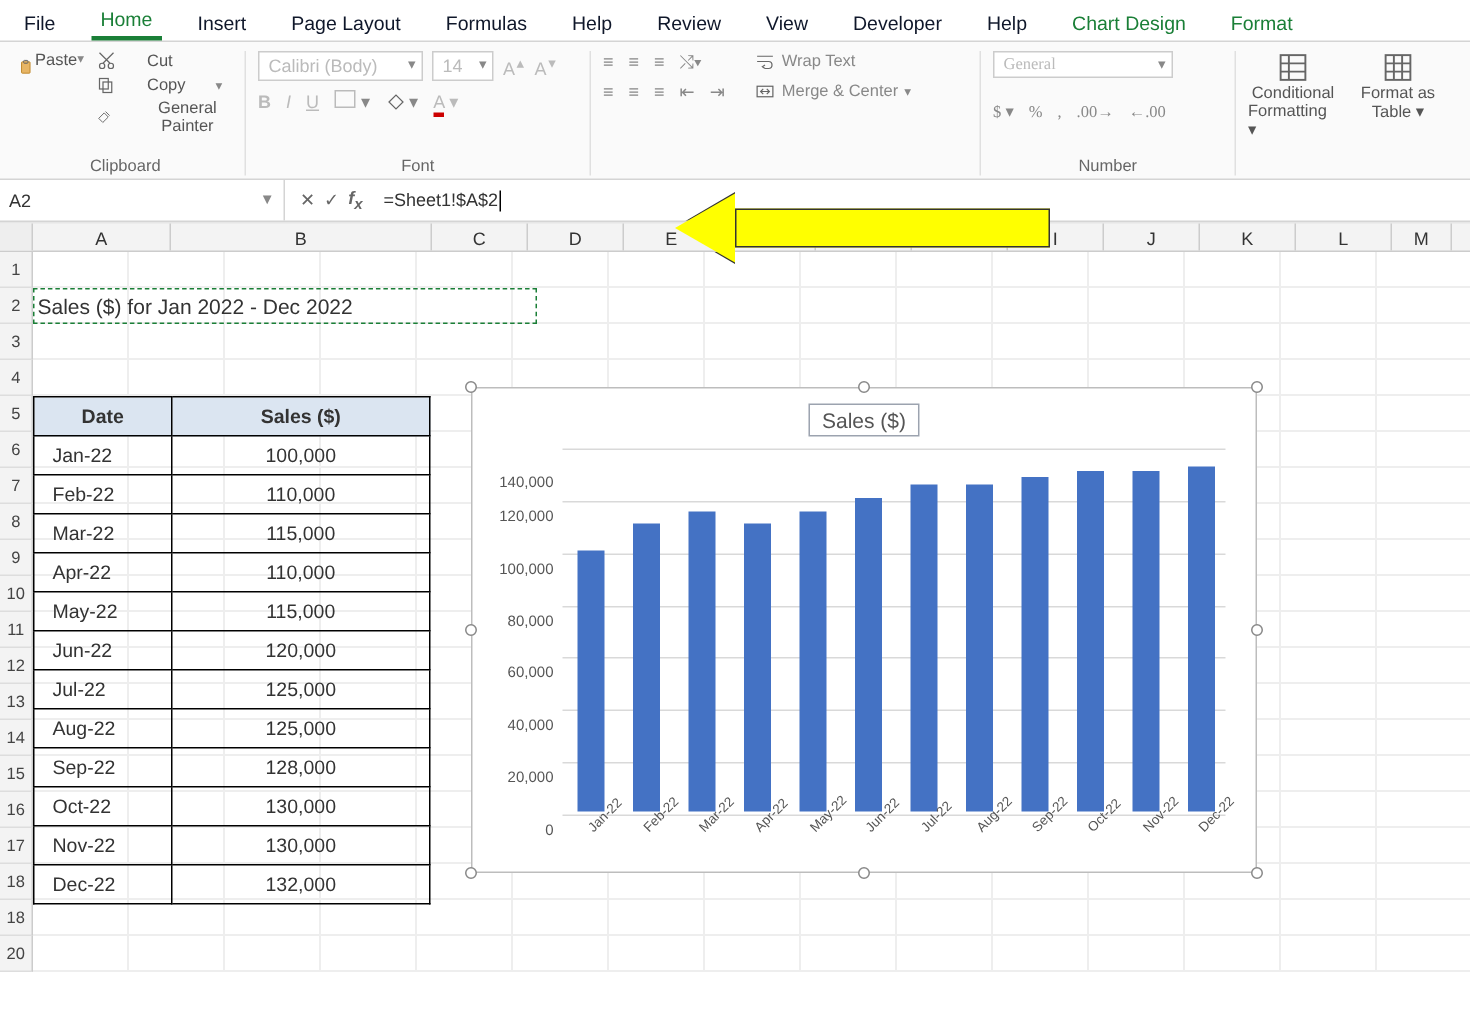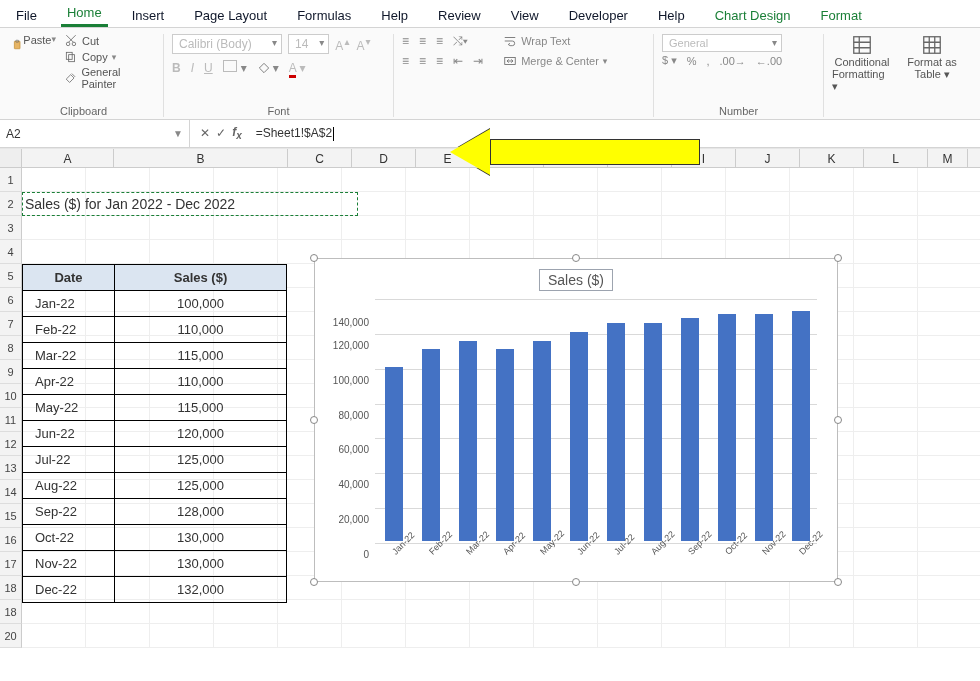--- a/index.html
+++ b/index.html
@@ -42,39 +42,39 @@
   }
   .group:last-child { border-right: none; }
   .group-buttons { display: flex; align-items: flex-start; gap: 8px; flex:1; }
   .group-label { text-align: center; font-size: 11px; color: #666; padding-top: 2px; }
   .big-btn {
     display: flex; align-items: flex-start;
     font-size: 11px; color: #555; width: 44px;
   }
   .big-btn svg { width: 22px; height: 22px; display:block; margin-bottom:2px; }
   .cut-copy-col { display:flex; flex-direction:column; gap:2px; font-size:11px; color:#555; }
-  .cc-row { display:flex; align-items:center; gap:4px; }
+  .cc-row { display:flex; align-items:center; gap:20px;text-align:center; }
   .cc-row svg { width:14px; height:14px; }
   .font-controls { display:flex; flex-direction:column; gap:6px; color:#888; font-size: 12px; }
   .font-row1 { display:flex; gap:6px; align-items:center; }
   .font-select {
     border:1px solid #ccc; padding:2px 20px 2px 6px; min-width:110px; position:relative; background:#fff;
   }
   .font-select.small { min-width:28px; }
   .font-select::after { content:"▾"; position:absolute; right:4px; top:2px; font-size:10px; color:#888; }
   .font-row2 { display:flex; gap:10px; align-items:center; }
   .fgray { color:#bbb; }
   .aa { letter-spacing:1px; }
   .underline { text-decoration: underline; }
   .box-icon { border:1px solid #bbb; width:14px; height:12px; display:inline-block; margin-right:4px; }
   .align-controls { display:flex; flex-direction:column; gap:6px; color:#888; }
   .align-row { display:flex; gap:10px; align-items:center; }
   .wrap-merge { display:flex; flex-direction:column; gap:6px; font-size:11px; color:#888; }
   .wrap-merge .wm-row { display:flex; align-items:center; gap:4px; }
-  .num-controls { display:flex; flex-direction:column; gap:2px; color:#888; font-size:11px; }
+  .num-controls { display:flex; flex-direction:column; gap:16px; color:#888; font-size:11px;font-family:Liberation Serif, serif; }
   .num-row { display:flex; gap:10px; align-items:center; }
   .num-select {
     border:1px solid #ccc; padding:2px 20px 2px 6px; width:120px; position:relative; background:#fff;
   }
   .num-select::after { content:"▾"; position:absolute; right:4px; top:2px; font-size:10px; color:#888; }
   .styles-group { display:flex; gap:10px; }
   .style-btn { display:flex; flex-direction:column; align-items:center; font-size:11px; color:#555; width:60px; }
   .style-btn svg { width:22px; height:22px; }
 
   

